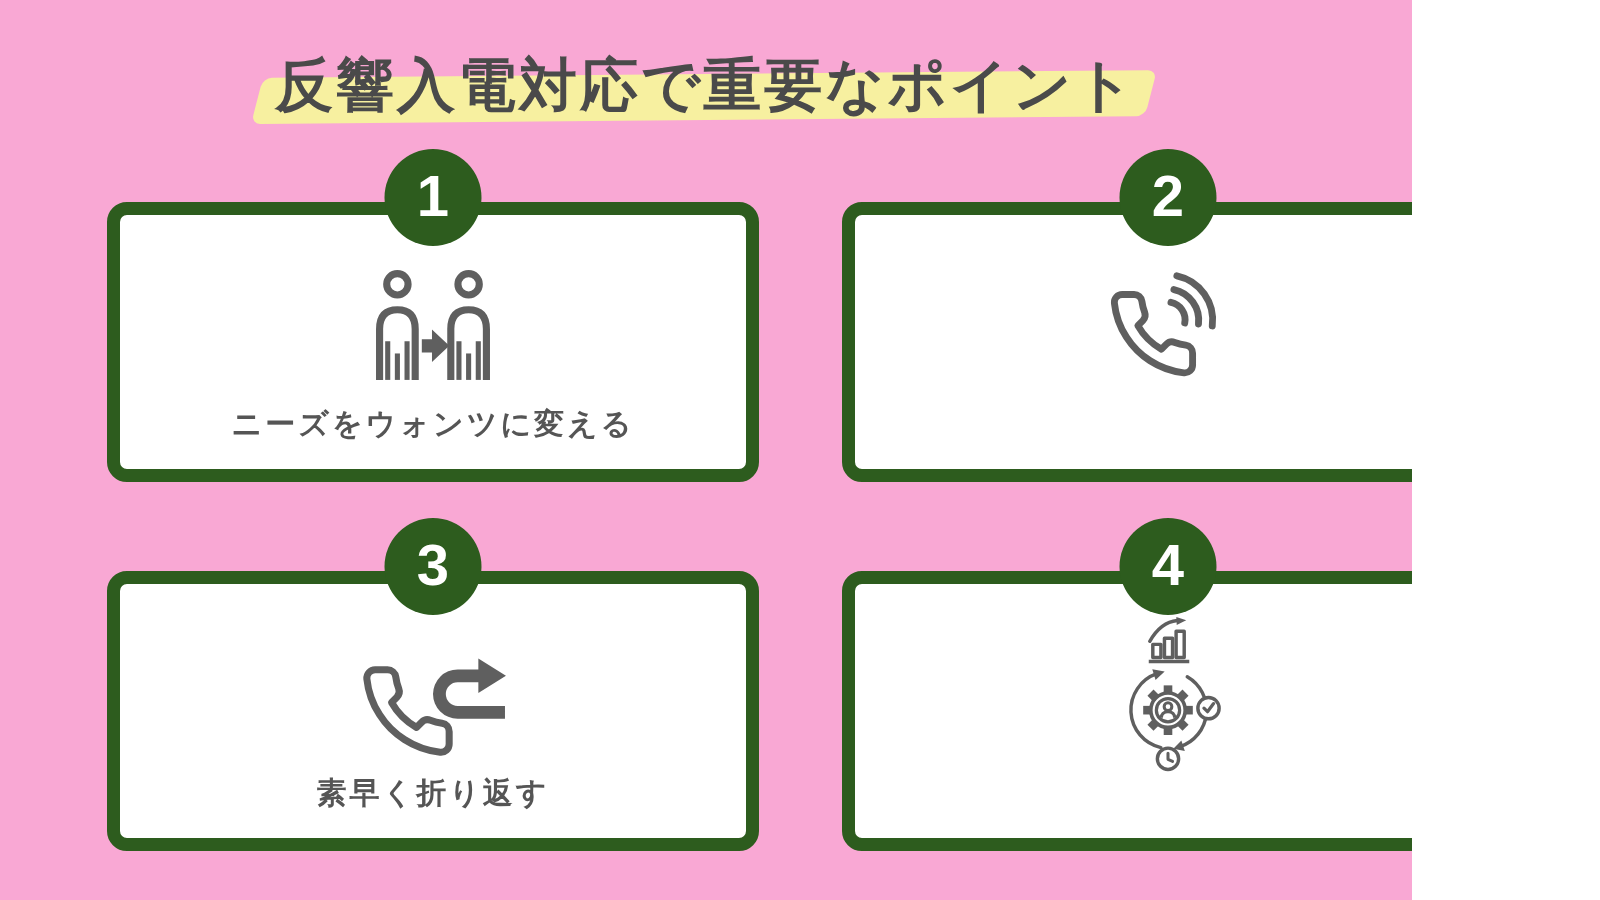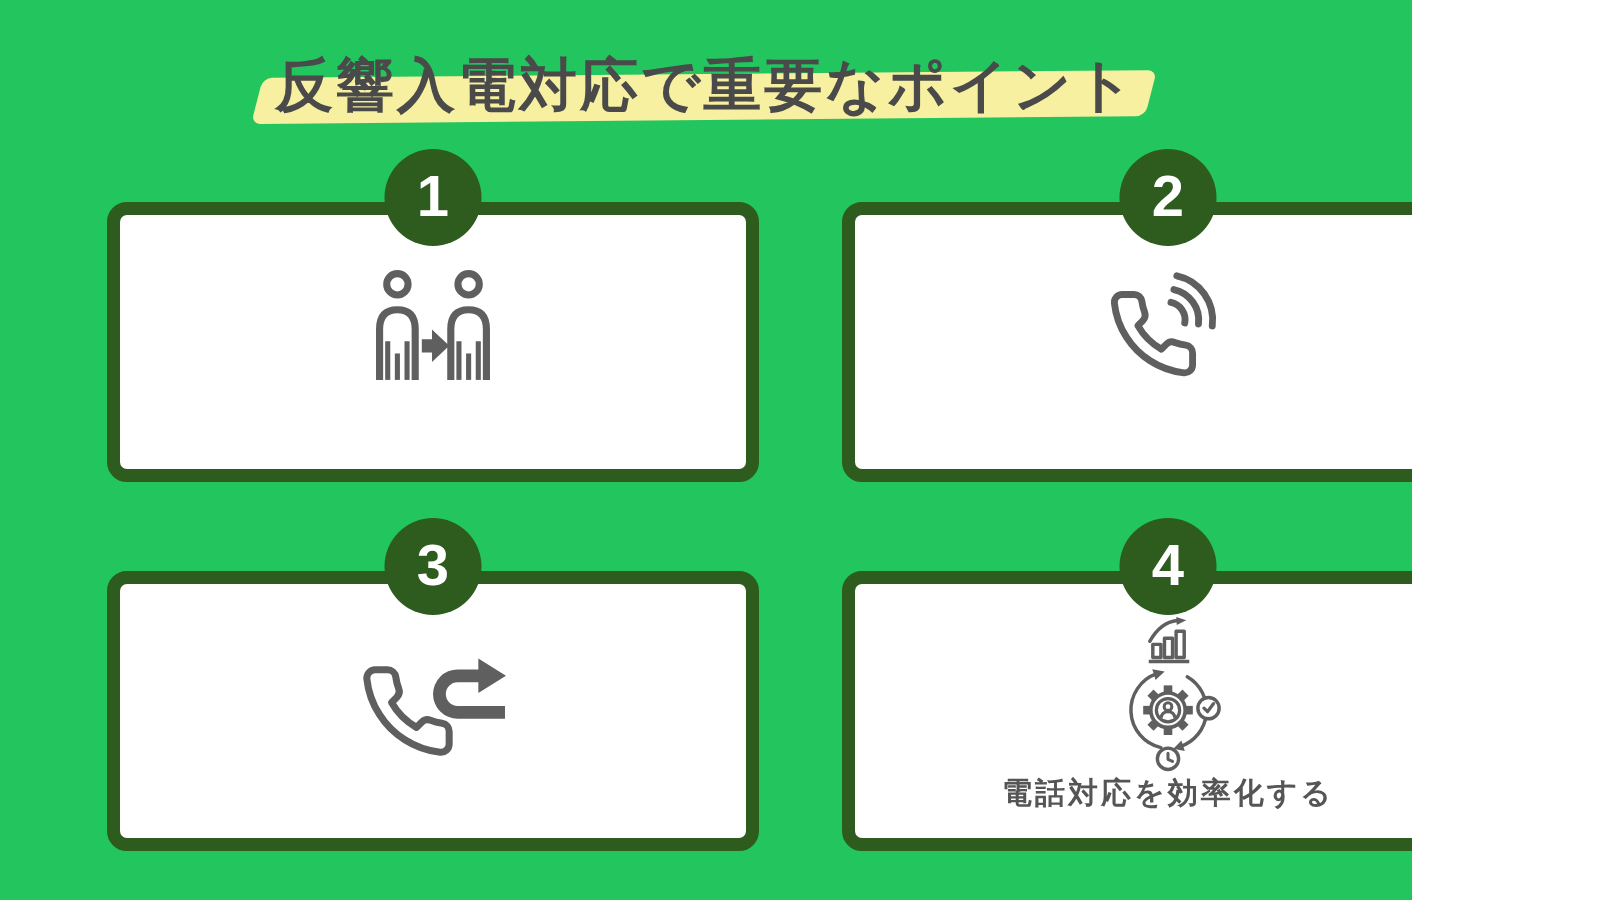--- a/index.html
+++ b/index.html
@@ -1,17 +1,17 @@
 <!DOCTYPE html>
 <html style="--green: #2d5c1e; --yellow: #f7f0a0; --title_gray: #4a4a4a; --text_gray: #555555; --icon_gray: #5f5f5f;"><head>
 <meta charset="utf-8">
 <style>
   html,body{margin:0;padding:0;background:#fff;}
   .stage{
-    position:relative; width:1412px; height:900px; background:#22c55e; overflow:hidden;
+    position:relative; width:1412px; height:900px; background:#f9a8d4; overflow:hidden;
     font-family:"Liberation Sans","DejaVu Sans",sans-serif;
   }
   
   .title-wrap{position:absolute; top:50px; left:0; width:100%;
     display:flex; justify-content:center;}
   .title{position:relative; font-size:58px; font-weight:800; letter-spacing:3px;
     color:var(--title_gray); line-height:1.2; white-space:nowrap;}
   .title .hl{position:absolute; left:-18px; right:-14px; top:24px; height:46px;
     background:var(--yellow); z-index:0; border-radius:9px;
     transform:rotate(-0.5deg) skewX(-15deg);}
@@ -66,20 +66,21 @@
         <g class="st" stroke-width="7" transform="translate(70,0)">
           <circle cx="22" cy="14" r="10.5"></circle>
           <path d="M4.5,108 V58 Q4.5,39 22,39 Q39.5,39 39.5,58 V108"></path>
           <path d="M12.5,108 V70" stroke-width="5"></path>
           <path d="M31.5,108 V70" stroke-width="5"></path>
           <path d="M22,108 V82" stroke-width="5"></path>
         </g>
         <path class="fl" d="M46,68 H56 V58.5 L73,74.5 L56,90.5 V81 H46 Z"></path>
       </svg>
     </div>
+    <div class="caption">ニーズをウォンツに変える</div>
   </div>
 
   <div class="card card-2">
     <div class="badge">
       <span>2</span>
     </div>
     <div class="icon-box">
       <svg width="128" height="118" viewBox="0 0 130 120">
         <g class="st" stroke-width="1.75" stroke-linecap="round" stroke-linejoin="round" transform="translate(2,24) scale(4)">
           <path d="M22 16.92v3a2 2 0 0 1-2.18 2 19.79 19.79 0 0 1-8.63-3.07 19.5 19.5 0 0 1-6-6 19.79 19.79 0 0 1-3.07-8.67A2 2 0 0 1 4.11 2h3a2 2 0 0 1 2 1.72 12.84 12.84 0 0 0 .7 2.81 2 2 0 0 1-.45 2.11L8.09 9.91a16 16 0 0 0 6 6l1.27-1.27a2 2 0 0 1 2.11-.45 12.84 12.84 0 0 0 2.81.7A2 2 0 0 1 22 16.92z"></path>
@@ -98,20 +99,21 @@
       <span>3</span>
     </div>
     <div class="icon-box">
       <svg width="150" height="140" viewBox="0 0 152 142">
         <g class="st" stroke-width="1.7" stroke-linecap="round" stroke-linejoin="round" transform="translate(0,34) scale(4.2)">
           <path d="M22 16.92v3a2 2 0 0 1-2.18 2 19.79 19.79 0 0 1-8.63-3.07 19.5 19.5 0 0 1-6-6 19.79 19.79 0 0 1-3.07-8.67A2 2 0 0 1 4.11 2h3a2 2 0 0 1 2 1.72 12.84 12.84 0 0 0 .7 2.81 2 2 0 0 1-.45 2.11L8.09 9.91a16 16 0 0 0 6 6l1.27-1.27a2 2 0 0 1 2.11-.45 12.84 12.84 0 0 0 2.81.7A2 2 0 0 1 22 16.92z"></path>
         </g>
         <path class="fl" d="M149,92 L101,92 A25,25 0 0 1 101,42 L122,42 L122,31 L150,48.5 L122,66 L122,55 L101,55 A12,12 0 0 0 101,79 L149,79 Z"></path>
       </svg>
     </div>
+    <div class="caption">素早く折り返す</div>
   </div>
 
   <div class="card card-4">
     <div class="badge">
       <span>4</span>
     </div>
     <div class="icon-box">
       <svg width="122" height="160" viewBox="0 0 120 158">
 
         <g class="st" stroke-width="3.4" stroke-linecap="round">
@@ -145,16 +147,15 @@
         <circle class="st" cx="60" cy="89.5" r="3.8" stroke-width="3"></circle>
         <path class="st" d="M53.5,100.5 Q53.5,94.5 60,94.5 Q66.5,94.5 66.5,100.5" stroke-width="3"></path>
 
         <circle class="wh" cx="100" cy="91" r="10.5" stroke-width="3.4"></circle>
         <path class="st" d="M95.5,91 L99,94.5 L105,86.5" stroke-width="3.2" stroke-linecap="round" stroke-linejoin="round"></path>
 
         <circle class="wh" cx="60" cy="141" r="10.5" stroke-width="3.4"></circle>
         <path class="st" d="M60,135.5 V141.5 L64.5,143.5" stroke-width="3" stroke-linecap="round" stroke-linejoin="round"></path>
       </svg>
     </div>
-    <div class="caption">電話対応を効率化する</div>
   </div>
 
 </div>
 
 </body></html>

